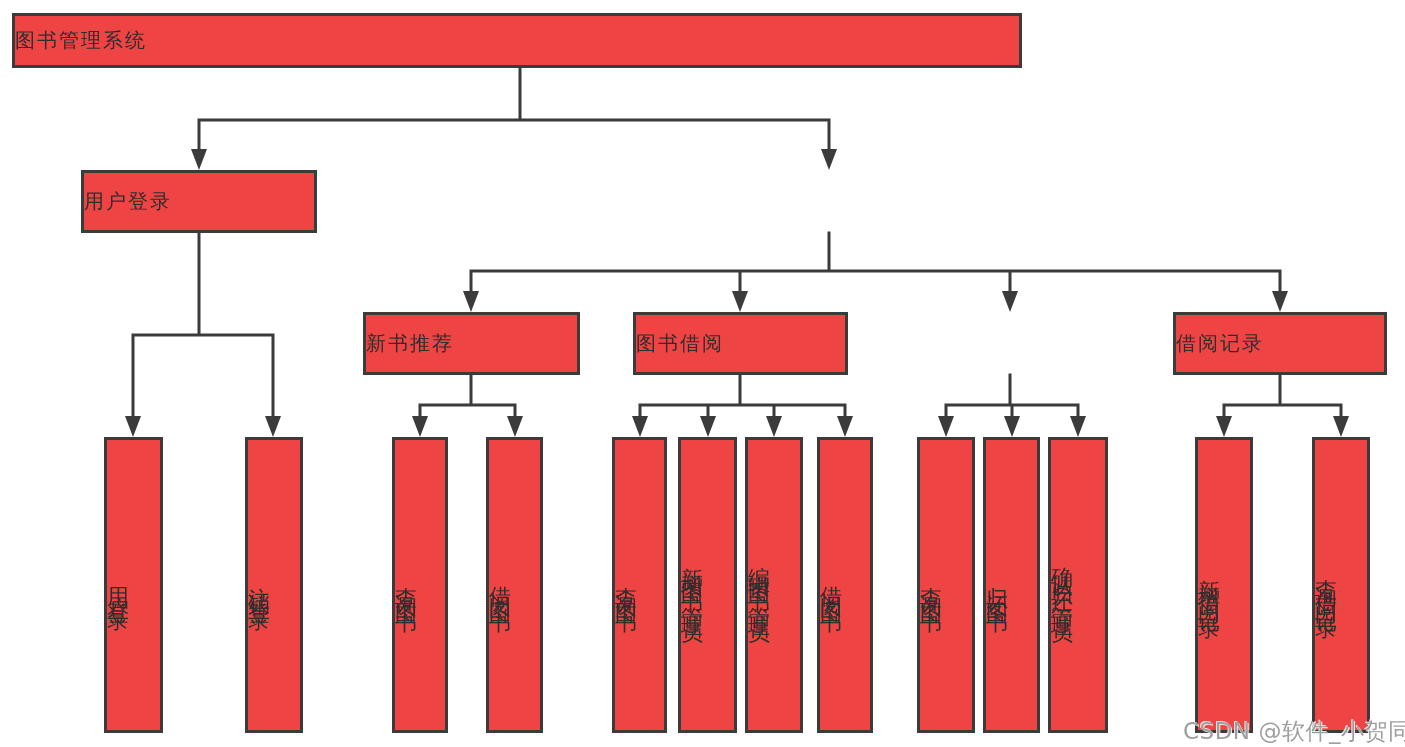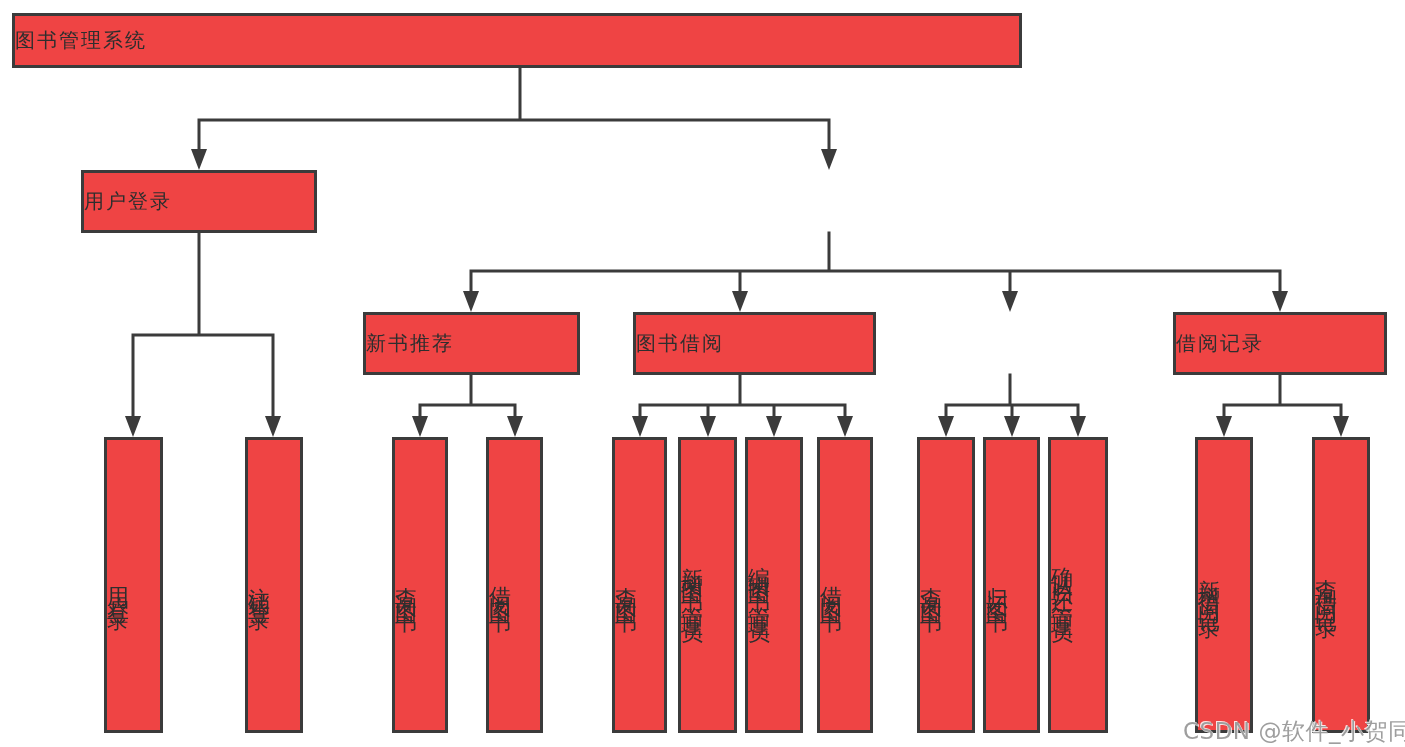--- a/index.html
+++ b/index.html
@@ -111,21 +111,21 @@
     <span class="h-label">图书管理系统</span>
   </div>
 
   <div class="box" style="left:81px; top:170px; width:236px; height:63px;">
     <span class="h-label">用户登录</span>
   </div>
 
   <div class="box" style="left:363px; top:312px; width:217px; height:63px;">
     <span class="h-label">新书推荐</span>
   </div>
-  <div class="box" style="left:633px; top:312px; width:243px; height:63px;">
+  <div class="box" style="left:633px; top:312px; width:215px; height:63px;">
     <span class="h-label">图书借阅</span>
   </div>
   <div class="box" style="left:1173px; top:312px; width:214px; height:63px;">
     <span class="h-label">借阅记录</span>
   </div>
 
   <div class="box leaf" style="left:104px; top:437px; width:59px; height:296px;">
     <span class="v-label">用户登录</span>
   </div>
   <div class="box leaf" style="left:245px; top:437px; width:58px; height:296px;">

